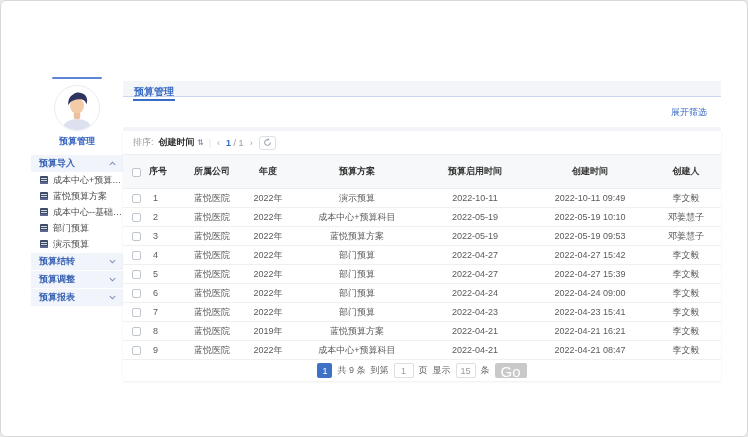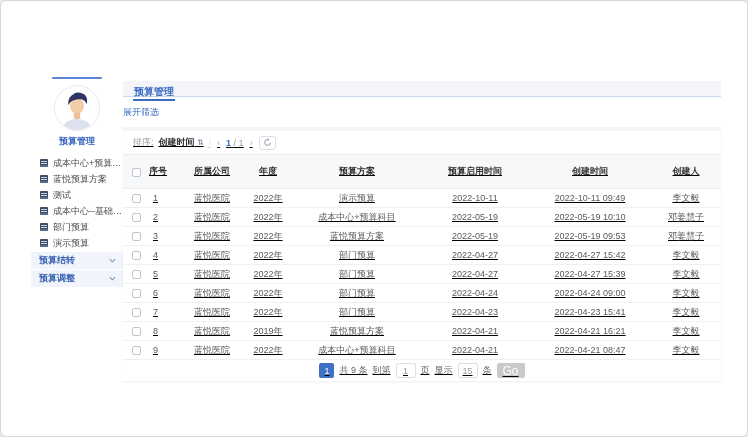--- a/index.html
+++ b/index.html
@@ -25,24 +25,24 @@
         text-overflow:ellipsis; max-width:76px; }
   .chev { display:inline-flex; width:8px; height:8px; align-items:center; justify-content:center; }
   .chev svg { display:block; }
   .chev.up svg { transform:rotate(180deg); }
 
   
   .main { position:absolute; left:122px; top:80px; width:598px; height:279px; background:#f3f5f8; }
   .tabbar { height:16px; border-bottom:1px solid #c9d8f0; }
   .tab-active { display:inline-block; margin-left:10px; padding:0 1px; height:16px; line-height:13px;
                 color:#3a6bc5; font-size:10px; font-weight:bold; border-bottom:2px solid #3a6bc5; cursor:pointer; }
-  .filter-card { background:#fff; height:30px; display:flex; align-items:center; justify-content:flex-start;
+  .filter-card { background:#fff; height:30px; display:flex; align-items:center; justify-content:flex-end;
                  padding-right:14px; margin-bottom:4px; }
   .link-blue { color:#3a6bc5; font-size:9px; cursor:pointer; }
-  .table-card { background:#fff; box-shadow:0 1px 2px rgba(0,0,0,0.07);text-decoration:underline; }
+  .table-card { background:#fff; box-shadow:0 1px 2px rgba(0,0,0,0.07); }
   .toolbar { height:23px; display:flex; align-items:center; padding-left:10px; font-size:9px; gap:5px; }
   .muted { color:#999; }
   .sort-field { color:#333; font-weight:bold; cursor:pointer; }
   .sort-arrows { color:#8a94a6; font-size:8px; }
   .tb-divider { color:#e3e3e3; }
   .pg-arrow { color:#a0a6ad; font-size:9px; cursor:pointer; padding:0 1px; }
   .pg-cur { color:#3a6bc5; font-weight:bold; }
   .refresh-btn { width:17px; height:14px; border:1px solid #dcdfe6; border-radius:3px; display:inline-flex;
                  align-items:center; justify-content:center; cursor:pointer; background:#fff; }
 
@@ -55,52 +55,56 @@
   .checkbox { display:inline-block; width:9px; height:9px; border:1px solid #c0c4cc; border-radius:2px;
               background:#fff; vertical-align:middle; cursor:pointer; }
 
   .pager { height:21px; display:flex; align-items:center; justify-content:center; gap:5px;
            font-size:9px; color:#666; }
   .page-btn-active { min-width:15px; height:15px; background:#3e70c5; color:#fff; border-radius:2px;
                      display:inline-flex; align-items:center; justify-content:center; font-size:9px; cursor:pointer; }
   .pager input { width:20px; height:15px; border:1px solid #dcdfe6; border-radius:2px; text-align:center;
                  font-size:9px; color:#999; font-family:inherit; }
   .go-btn { height:15px; padding:0 6px; background:#c9c9c9; color:#fff; border:none; border-radius:2px;
-            font-size:12px; cursor:pointer; font-family:inherit; }
+            font-size:15px; cursor:pointer; font-family:inherit; }
 </style>
 </head>
 <body>
 
 <div class="screen">
 
   <div class="sidebar">
     <div class="side-divider"></div>
     <svg class="avatar" viewBox="0 0 48 48">
       <circle cx="24" cy="24" r="23" fill="#ffffff"></circle>
       <ellipse cx="24" cy="45" rx="15" ry="9" fill="#dde1ef"></ellipse>
       <rect x="20.5" y="26" width="7" height="10" rx="2" fill="#eebf9a"></rect>
       <ellipse cx="24" cy="21.5" rx="7.6" ry="8.6" fill="#f3cba6"></ellipse>
       <path d="M14.5,21 C13.5,10 22,7 26,8 C33,6.5 36.5,13 34.5,20 C33,16 31,14.5 27,14.5 C22,14.5 17,16 14.5,21 Z" fill="#2e3560"></path>
       <path d="M20,9 C24,5.5 31,7 32,12 C28,9 23,9 20,9 Z" fill="#2e3560"></path>
     </svg>
     <div class="profile-title">预算管理</div>
     <div id="menu-root">
         <div>
+    <div class="menu-group-header">
+      <span>预算导入</span>
+      <span class="chev up">
+        <svg width="7" height="5" viewBox="0 0 8 5">
+                <polyline points="1,1 4,4 7,1" fill="none" stroke="#7d90b8" stroke-width="1.2"></polyline>
+              </svg>
+      </span>
+    </div>
     <div class="menu-children">
             <div class="menu-subitem">
     <span class="doc-icon"></span>
     <span class="lbl">成本中心+预算科目</span>
   </div>
             <div class="menu-subitem">
     <span class="doc-icon"></span>
     <span class="lbl">蓝悦预算方案</span>
-  </div>
-            <div class="menu-subitem">
-    <span class="doc-icon"></span>
-    <span class="lbl">测试</span>
   </div>
             <div class="menu-subitem">
     <span class="doc-icon"></span>
     <span class="lbl">成本中心--基础设置...</span>
   </div>
             <div class="menu-subitem">
     <span class="doc-icon"></span>
     <span class="lbl">部门预算</span>
   </div>
             <div class="menu-subitem">
@@ -116,20 +120,31 @@
         <svg width="7" height="5" viewBox="0 0 8 5">
                 <polyline points="1,1 4,4 7,1" fill="none" stroke="#7d90b8" stroke-width="1.2"></polyline>
               </svg>
       </span>
     </div>
     <div class="menu-children"></div>
   </div>
         <div>
     <div class="menu-group-header">
       <span>预算调整</span>
+      <span class="chev">
+        <svg width="7" height="5" viewBox="0 0 8 5">
+                <polyline points="1,1 4,4 7,1" fill="none" stroke="#7d90b8" stroke-width="1.2"></polyline>
+              </svg>
+      </span>
+    </div>
+    <div class="menu-children"></div>
+  </div>
+        <div>
+    <div class="menu-group-header">
+      <span>预算报表</span>
       <span class="chev">
         <svg width="7" height="5" viewBox="0 0 8 5">
                 <polyline points="1,1 4,4 7,1" fill="none" stroke="#7d90b8" stroke-width="1.2"></polyline>
               </svg>
       </span>
     </div>
     <div class="menu-children"></div>
   </div>
       </div>
   </div>

